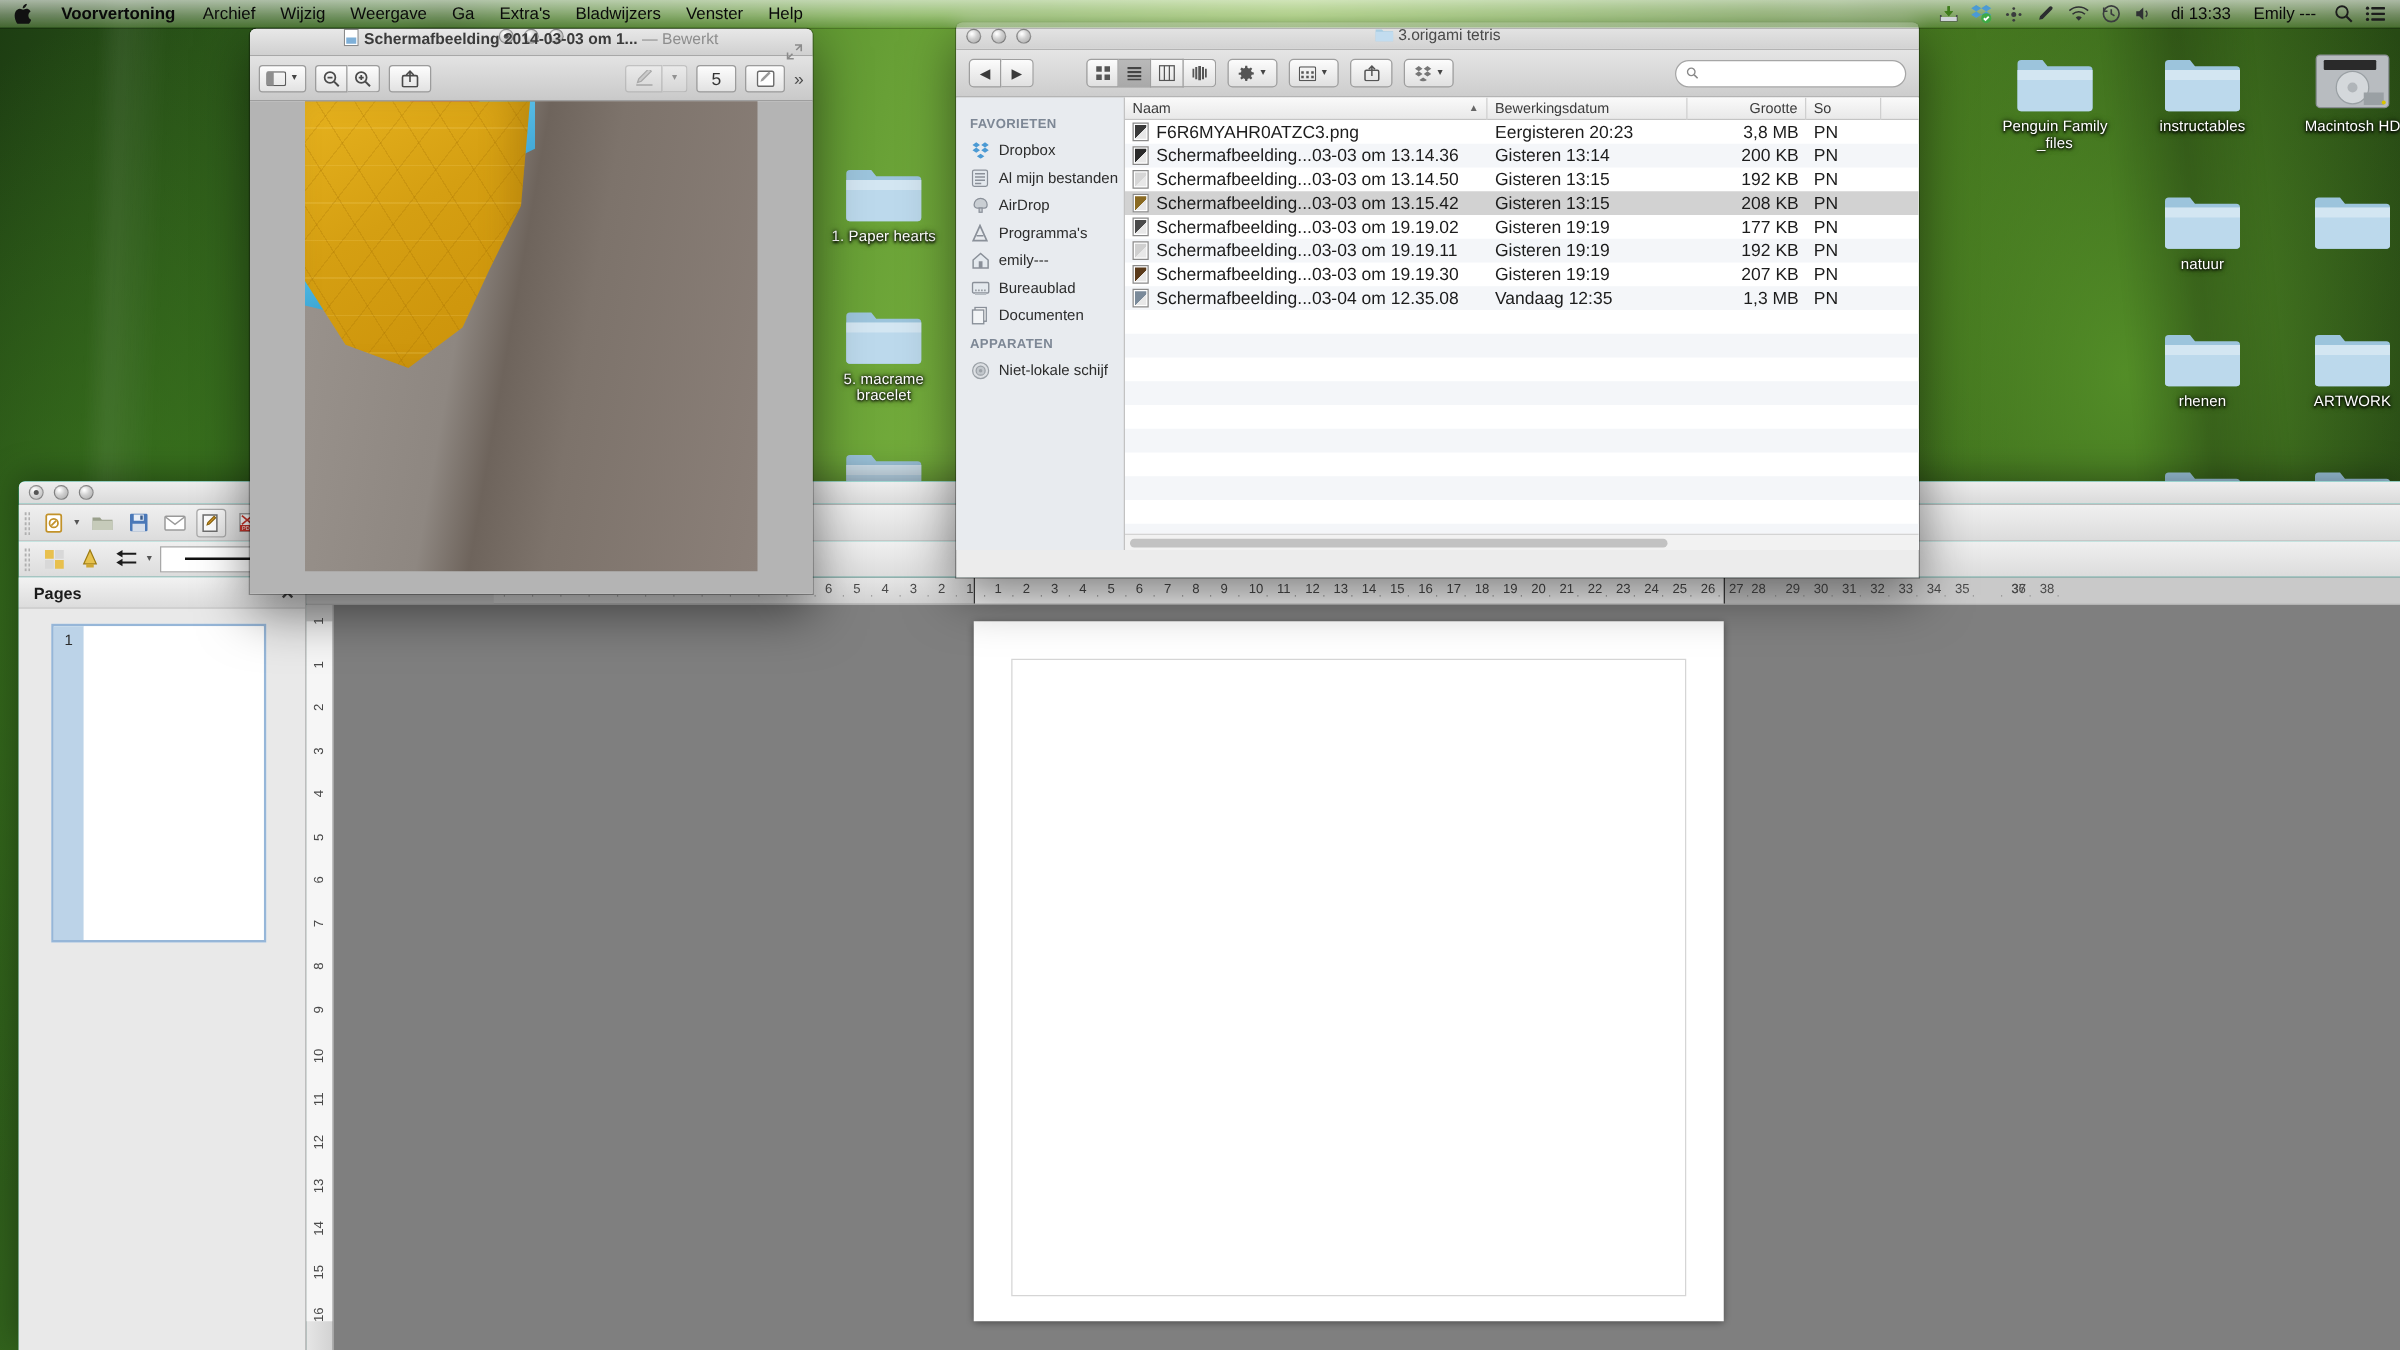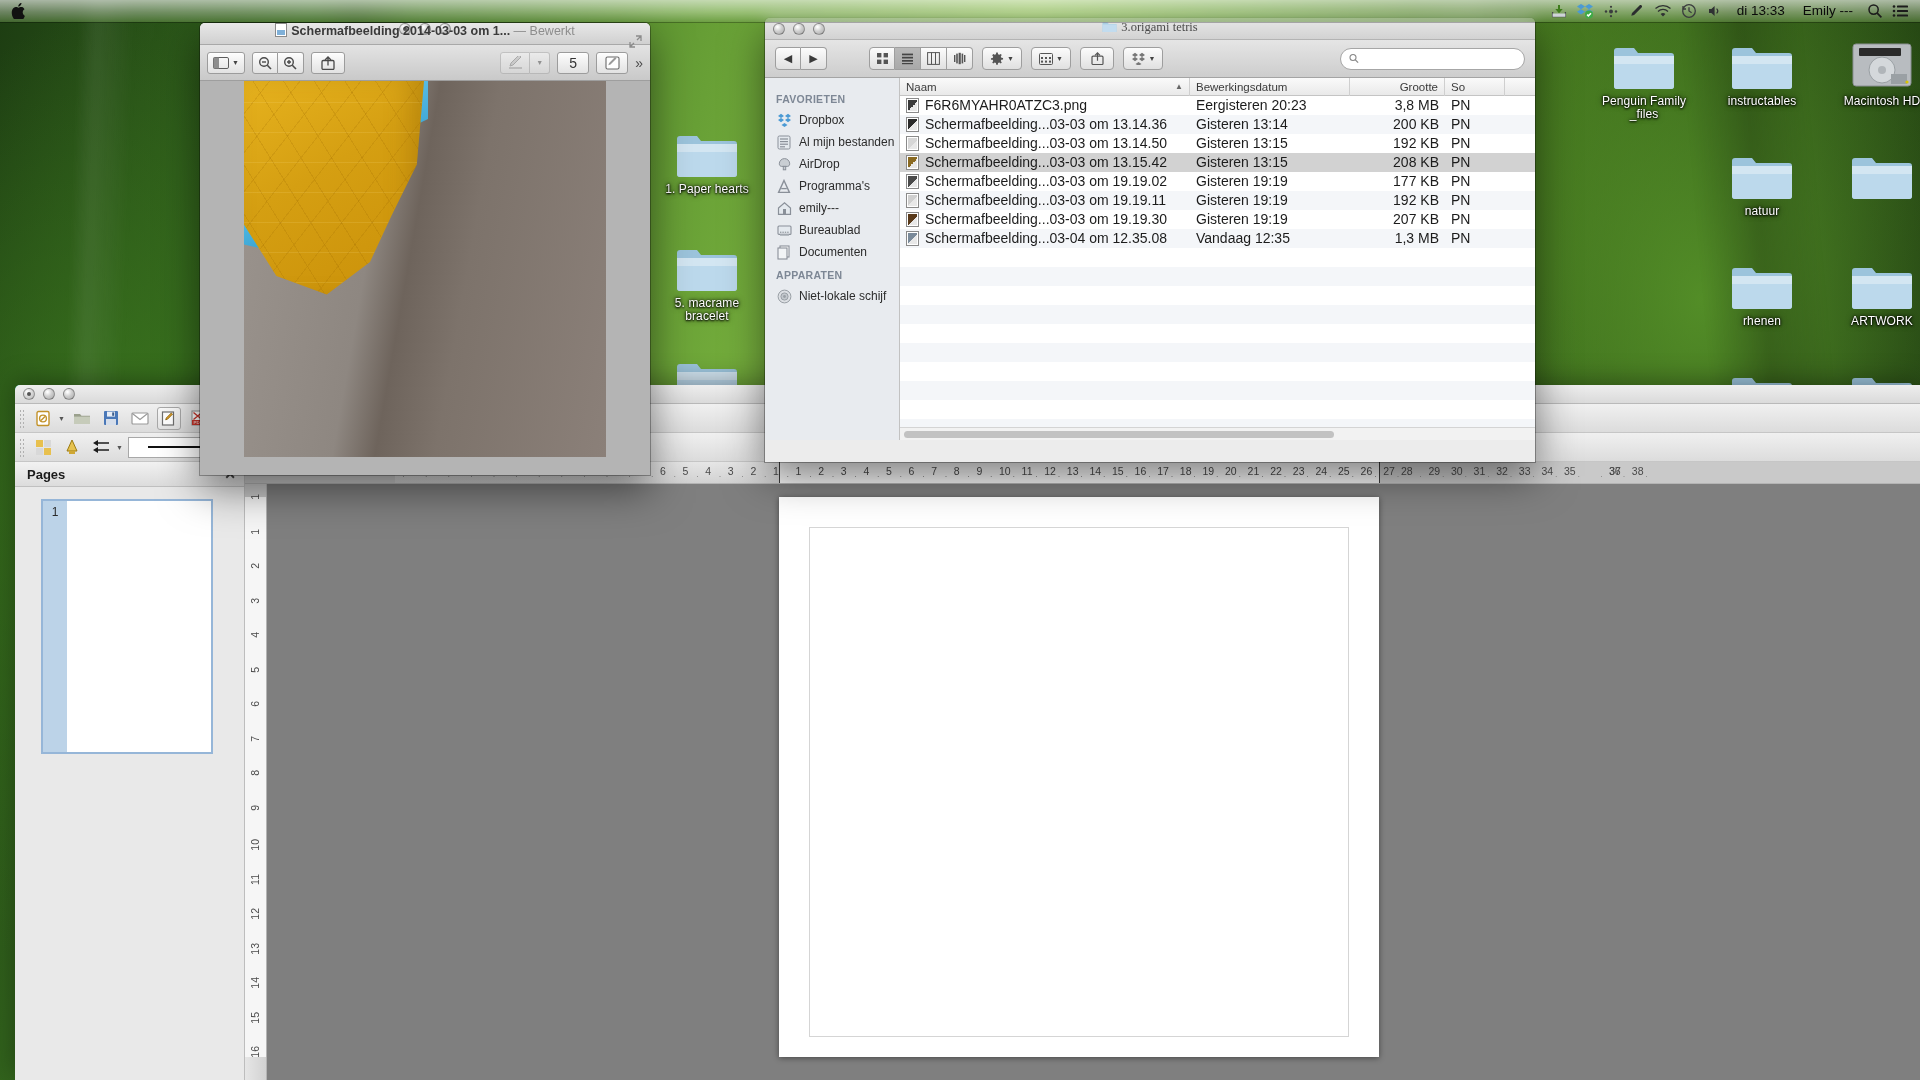--- a/index.html
+++ b/index.html
@@ -119,21 +119,21 @@
   .ori-blue{ position:absolute; left:136px; top:0; width:48px; height:50px;
      background:linear-gradient(160deg,#5ec2ea,#3ea5d4); clip-path: polygon(6% 0,100% 0,100% 76%,48% 100%,0 34%); }
   .ori-blue2{ position:absolute; left:0; top:130px; width:26px; height:38px;
      background:linear-gradient(160deg,#54bde8,#3aa4d2); clip-path: polygon(0 0,100% 12%,74% 100%,0 88%); }
 
   
   #finder { left:765px; top:18px; width:770px; height:444px; border-radius:5px 5px 0 0; z-index:130; }
   #finder .titlebar{
     height:22px; border-radius:5px 5px 0 0;
     background:linear-gradient(180deg,#e8e8e8,#d2d2d2); border-bottom:1px solid #b3b3b3;
-    display:flex; align-items:center; padding:0 8px; position:relative;font-family:Liberation Serif, serif;
+    display:flex; align-items:center; padding:0 8px; position:relative;
   }
   #finder .title{ position:absolute; left:0; right:0; text-align:center; font-size:12.5px; color:#4a4a4a; }
   #finder .toolbar{
     height:38px; background:linear-gradient(180deg,#e5e5e5,#cdcdcd);
     border-bottom:1px solid #a4a4a4; display:flex; align-items:center; padding:0 10px; gap:9px;
   }
   .fd-btn{ height:23px; border:1px solid #9e9e9e; border-radius:4px;
     background:linear-gradient(180deg,#fcfcfc,#e0e0e0); display:flex; align-items:center;
     justify-content:center; padding:0 6px; gap:3px; font-size:11px; color:#3a3a3a;}
   .fd-seg{ display:flex; }
@@ -348,20 +348,31 @@
       </div>
     </div>
   </div>
 
 <div id="menubar">
   <span class="apple">
     <svg width="14" height="16" viewBox="0 0 14 16">
         <path fill="#111" d="M9.6 2.2C10.2 1.5 10.6.6 10.5 0c-.8 0-1.8.5-2.4 1.2-.5.6-1 1.5-.9 2.4.9.1 1.8-.5 2.4-1.4zM10.5 4c-1.3-.1-2.4.7-3 .7-.6 0-1.6-.7-2.6-.7C3.5 4.1 2.1 5 1.4 6.4.0 9.1 1 13.1 2.4 15.3c.7 1.1 1.5 2.3 2.6 2.2 1-.04 1.4-.67 2.6-.67 1.2 0 1.6.67 2.7.65 1.1-.02 1.8-1.1 2.5-2.2.8-1.26 1.1-2.48 1.1-2.54-.02-.02-2.2-.85-2.2-3.34-.02-2.08 1.7-3.08 1.8-3.14C12.4 4.2 11 4.05 10.5 4z"></path>
       </svg>
   </span>
+  <span id="mb-items" style="display:flex">
+      <span class="mb-item bold">Voorvertoning</span>
+      <span class="mb-item">Archief</span>
+      <span class="mb-item">Wijzig</span>
+      <span class="mb-item">Weergave</span>
+      <span class="mb-item">Ga</span>
+      <span class="mb-item">Extra's</span>
+      <span class="mb-item">Bladwijzers</span>
+      <span class="mb-item">Venster</span>
+      <span class="mb-item">Help</span>
+    </span>
   <span class="spacer"></span>
   <span class="mb-right">
     <span class="mb-icon">
       <svg width="16" height="15" viewBox="0 0 16 15">
           <path fill="#3f7c1c" d="M7 1h2v4h2.5L8 9 4.5 5H7z"></path>
           <path fill="none" stroke="#46484a" stroke-width="1.3" d="M1.6 8v4.6h12.8V8"></path>
           <path fill="#cfd4d8" d="M1.6 9.5h12.8v3.3H1.6z"></path>
           <path fill="#3f7c1c" d="M7 1h2v4h2.5L8 9 4.5 5H7z"></path>
         </svg>
     </span>

